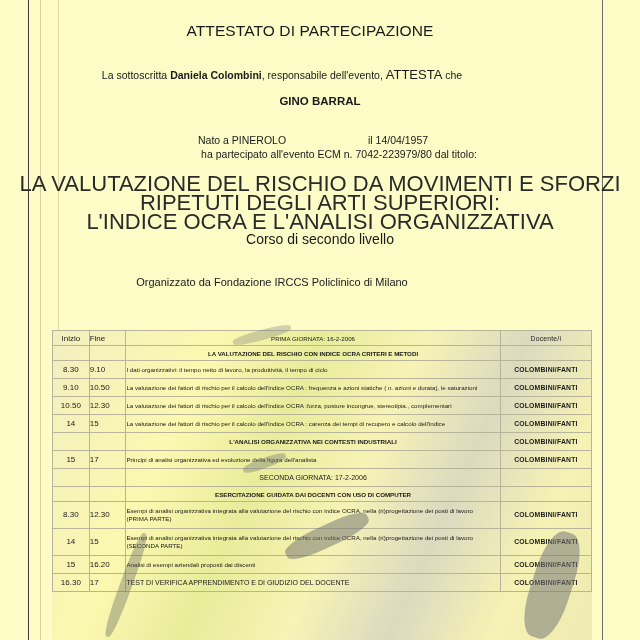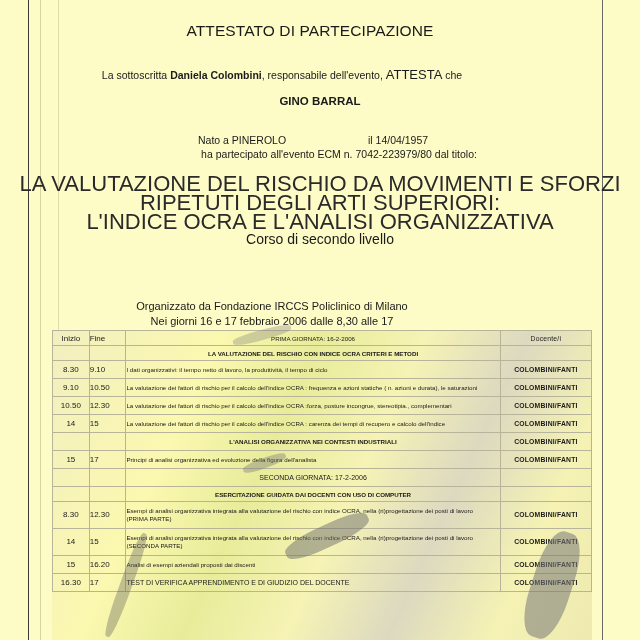--- a/index.html
+++ b/index.html
@@ -22,21 +22,21 @@
   .line1 b { font-weight: bold; }
   .line1 .big { font-size: 13px; }
   .name { position: absolute; top: 95px; left: 0; width: 640px; font-size: 11.5px; font-weight: bold; }
   .born { position: absolute; top: 134px; left: 0; width: 640px; font-size: 10.5px; }
   .born .place { position: absolute; left: 198px; }
   .born .date { position: absolute; left: 368px; }
   .participated { position: absolute; top: 148px; left: 0; width: 640px; font-size: 10.5px; padding-left: 38px; box-sizing: border-box; }
   .course { position: absolute; top: 174px; left: 0; width: 640px; font-size: 22px; font-weight: normal; line-height: 19px; color: #2a2a2a; }
   .course div { white-space: nowrap; }
   .sub { position: absolute; top: 231px; left: 0; width: 640px; font-size: 14px; }
-  .org { position: absolute; top: 275px; left: 0; width: 544px; font-size: 11px; line-height: 15px; margin-top: 24px; }
+  .org { position: absolute; top: 275px; left: 0; width: 544px; font-size: 11px; line-height: 15px; }
 
   .tablewrap {
     position: absolute; left: 52px; top: 330px; width: 540px; height: 310px;
     background: linear-gradient(115deg, #f2efc0 0%, #fbf8b0 25%, #e8ec9a 40%, #f6f3b5 55%, #dcd9c0 70%, #f5f2b4 85%, #eeeab0 100%);
   }
   table { border-collapse: collapse; width: 540px; table-layout: fixed; font-size: 6.2px; }
   td { border: 1px solid #b8b49a; padding: 0 0; height: 17px; vertical-align: middle; overflow: hidden; white-space: nowrap; }
   td.c-start { width: 34px; text-align: center; font-size: 8px; }
   td.c-end { width: 34px; text-align: left; font-size: 8px; }
   td.c-desc { width: 356px; text-align: left; }
@@ -80,21 +80,20 @@
   <div class="course">
     <div>LA VALUTAZIONE DEL RISCHIO DA MOVIMENTI E SFORZI</div>
     <div>RIPETUTI DEGLI ARTI SUPERIORI:</div>
     <div>L'INDICE OCRA E L'ANALISI ORGANIZZATIVA</div>
   </div>
 
   <div class="sub">Corso di secondo livello</div>
 
   <div class="org">
     <div>Organizzato da Fondazione IRCCS Policlinico di Milano</div>
-    <div>Nei giorni 16 e 17 febbraio 2006 dalle 8,30 alle 17</div>
   </div>
 </div>
 
 <div class="tablewrap">
   <table>
     <tbody>
         <tr class="hdr">
       <td class="c-start">Inizio</td>
       <td class="c-end">Fine</td>
       <td class="c-desc center">PRIMA GIORNATA: 16-2-2006</td>

